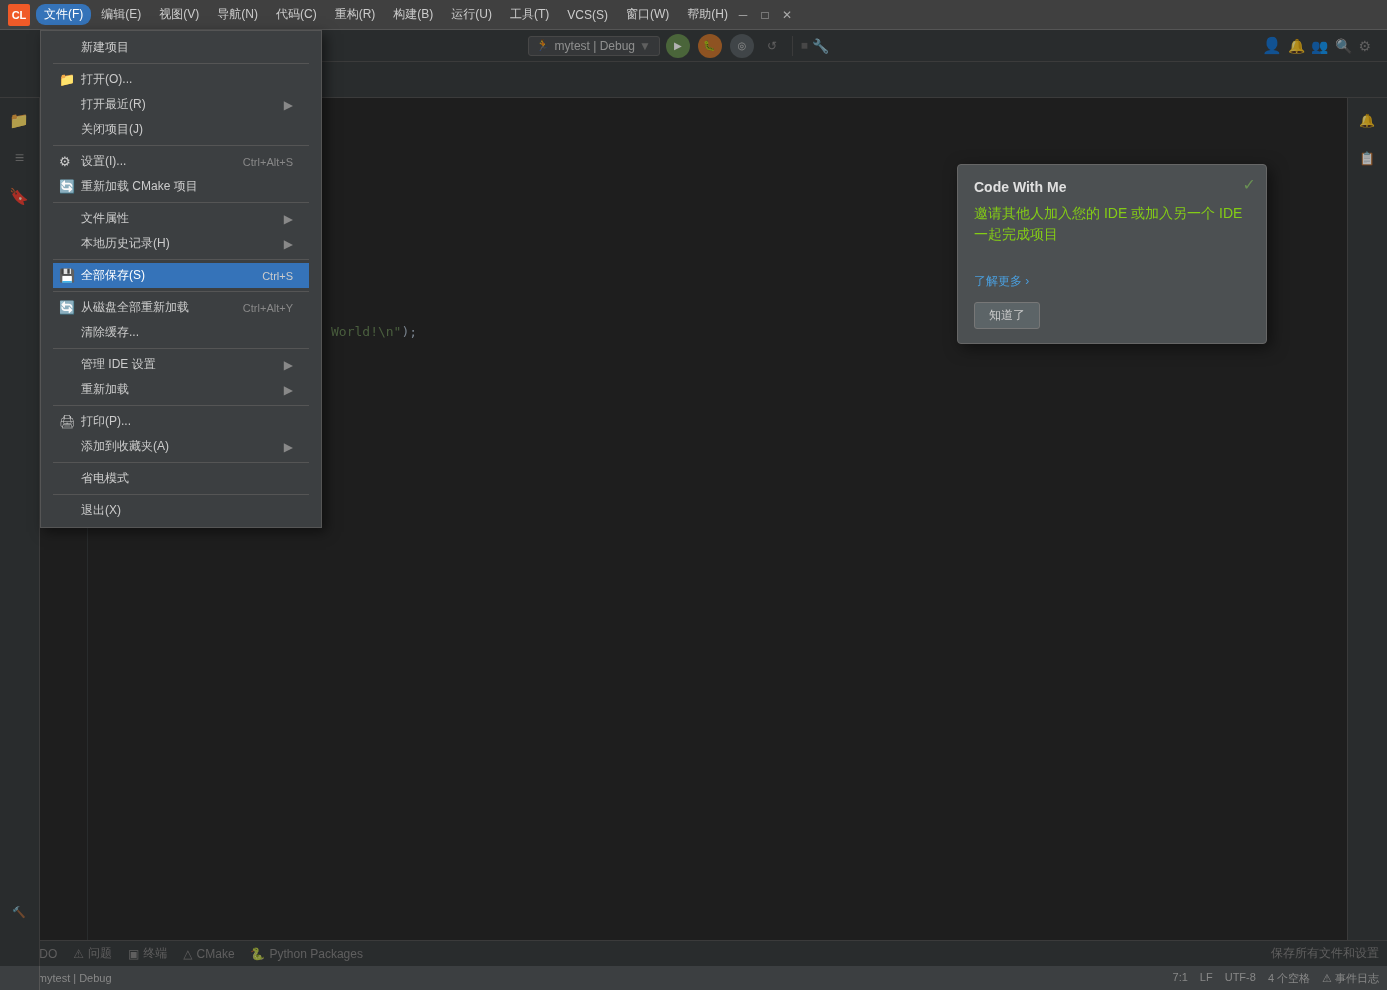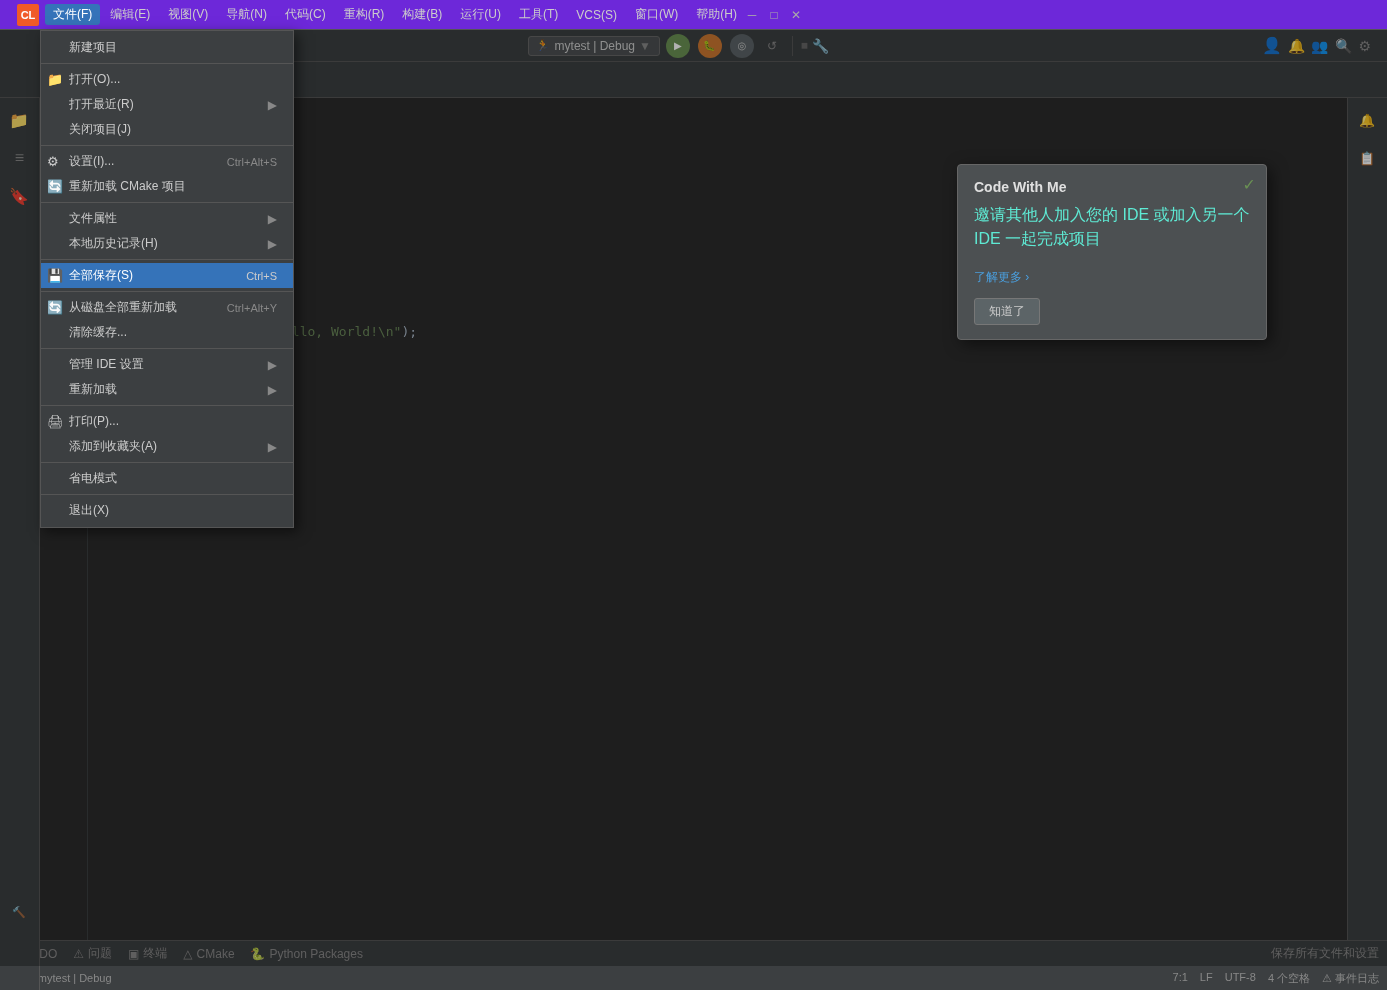--- a/index.html
+++ b/index.html
@@ -10,24 +10,24 @@
       font-family: 'Segoe UI', sans-serif;
       font-size: 12px;
       color: #bbb;
       overflow: hidden;
       position: relative;
     }
 
     
     #title-bar {
       height: 30px;
-      background: #6d28d9;
-      display: flex;
-      align-items: center;
-      padding: 0 17px;
+      background: #404040;
+      display: flex;
+      align-items: center;
+      padding: 0 8px;
       border-bottom: 1px solid #555;
       position: relative;
       z-index: 100;
     }
     #title-bar .cl-logo {
       width: 22px;
       height: 22px;
       background: #f05a28;
       color: white;
       font-weight: bold;
@@ -45,20 +45,21 @@
     }
     .menu-item {
       padding: 2px 8px;
       color: #ccc;
       cursor: pointer;
       border-radius: 3px;
       font-size: 12px;
     }
     .menu-item:hover, .menu-item.active {
       background: #4c5052;
+      border-radius: 9px;
     }
     .menu-item.active {
       background: #3573b9;
       color: white;
     }
     #title-center {
       flex: 1;
       text-align: center;
       color: #aaa;
       font-size: 12px;
@@ -113,26 +114,26 @@
       bottom: 24px;
       background: rgba(0,0,0,0.3);
       z-index: 10;
     }
 
     
     #file-menu-dropdown {
       position: absolute;
       top: 30px;
       left: 40px;
-      width: 254px;
+      width: 282px;
       background: #3c3f41;
       border: 1px solid #555;
       box-shadow: 4px 4px 12px rgba(0,0,0,0.5);
       z-index: 200;
-      padding: 4px 0;
+      padding: 4px 12px;
     }
     .dropdown-item {
       display: flex;
       align-items: center;
       padding: 4px 16px 4px 28px;
       color: #ccc;
       cursor: pointer;
       font-size: 12px;
       position: relative;
       min-height: 22px;
@@ -278,24 +279,24 @@
       z-index: 300;
       box-shadow: 4px 4px 16px rgba(0,0,0,0.5);
     }
     #code-with-me-popup .popup-title {
       font-size: 14px;
       font-weight: bold;
       color: #e0e0e0;
       margin-bottom: 8px;
     }
     #code-with-me-popup .popup-desc {
-      font-size: 16px;
-      color: #5eead4;
+      font-size: 14px;
+      color: #84cc16;
       line-height: 1.5;
-      margin-bottom: 18px;
+      margin-bottom: 28px;
     }
     #code-with-me-popup .learn-more {
       color: #4a9edd;
       cursor: pointer;
       font-size: 12px;
       margin-bottom: 12px;
       display: block;
     }
     #code-with-me-popup .got-it-btn {
       background: #5c6467;

